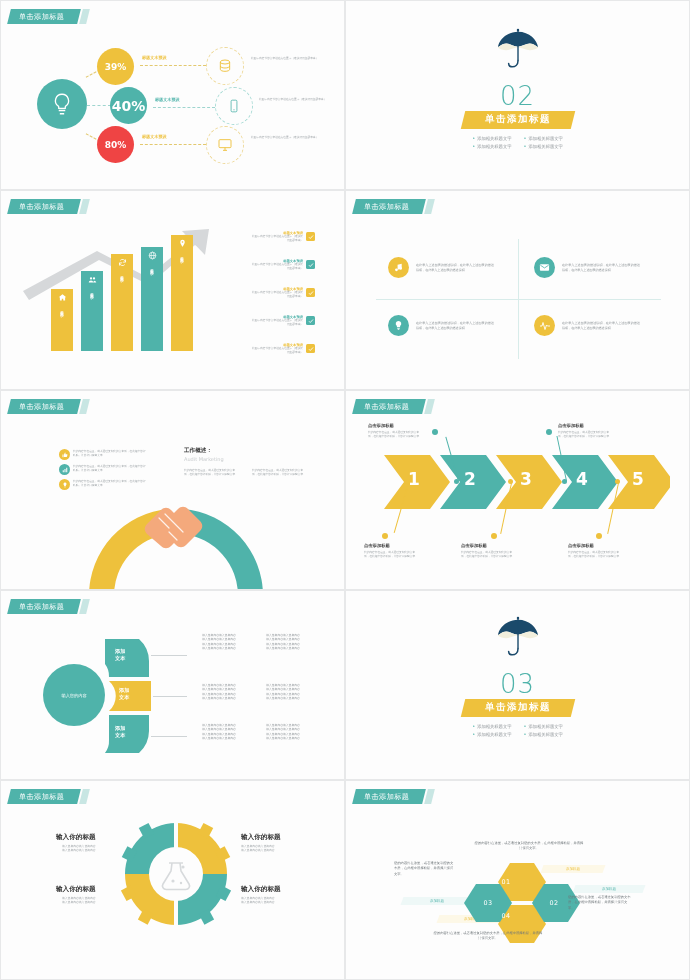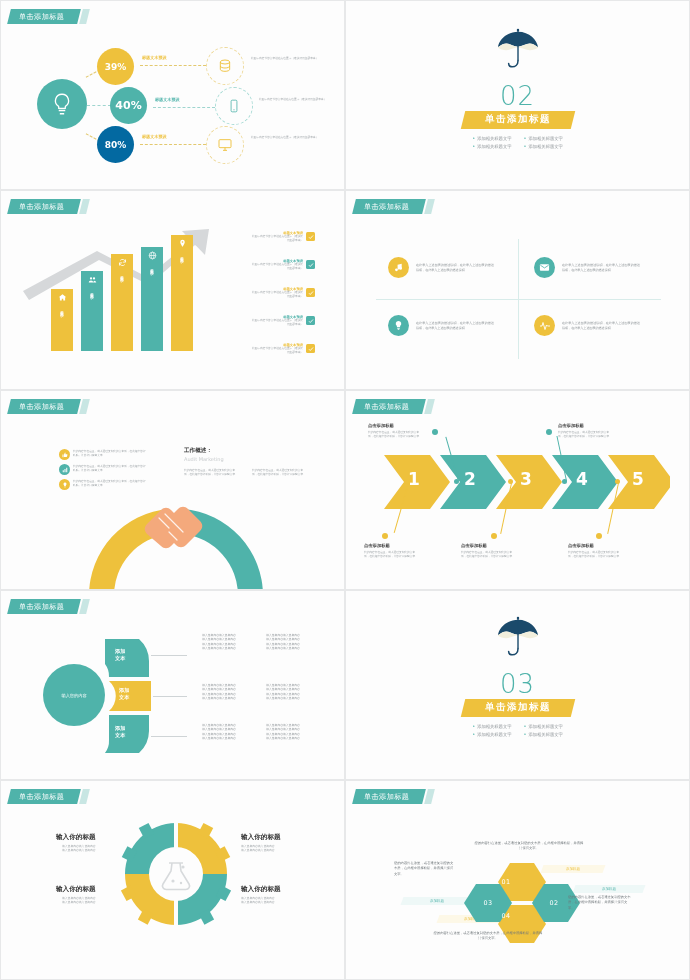--- a/index.html
+++ b/index.html
@@ -54,22 +54,22 @@
   .s1-bulb {
     position:absolute; left:36px; top:78px;
     width:50px; height:50px; background:#4fb3aa;
   }
   .s1-pct {
     position:absolute; color:#fff; font-weight:700;
     display:flex; align-items:center; justify-content:center;
     border-radius:50%;
   }
   .s1-p1 { left:96px; top:47px; width:37px; height:37px; background:#eec13c; font-size:9px; }
-  .s1-p2 { left:109px; top:86px; width:37px; height:37px; background:#4fb3aa; font-size:11px; }
-  .s1-p3 { left:96px; top:125px; width:37px; height:37px; background:#0369a1; font-size:9px; }
+  .s1-p2 { left:109px; top:86px; width:37px; height:37px; background:#4fb3aa; font-size:14px; }
+  .s1-p3 { left:96px; top:125px; width:37px; height:37px; background:#ef4444; font-size:9px; }
   .s1-lbl { position:absolute; font-size:4.1px; font-weight:700; white-space:nowrap; }
   .s1-dash { position:absolute; height:0; border-top:1px dashed #e3c96f; }
   .s1-dash.teal { border-top:1px dashed #9ed5cf; }
   .s1-node { position:absolute; width:38px; height:38px; }
   .s1-desc { position:absolute; width:72px; }
 
   
   .um-wrap { position:absolute; left:0; right:0; top:0; bottom:0; display:flex; flex-direction:column; align-items:center; }
   .um-num { font-size:26px; color:#4fb3aa; font-weight:300; letter-spacing:1px; line-height:1; margin-top:4px;}
   .um-band {

